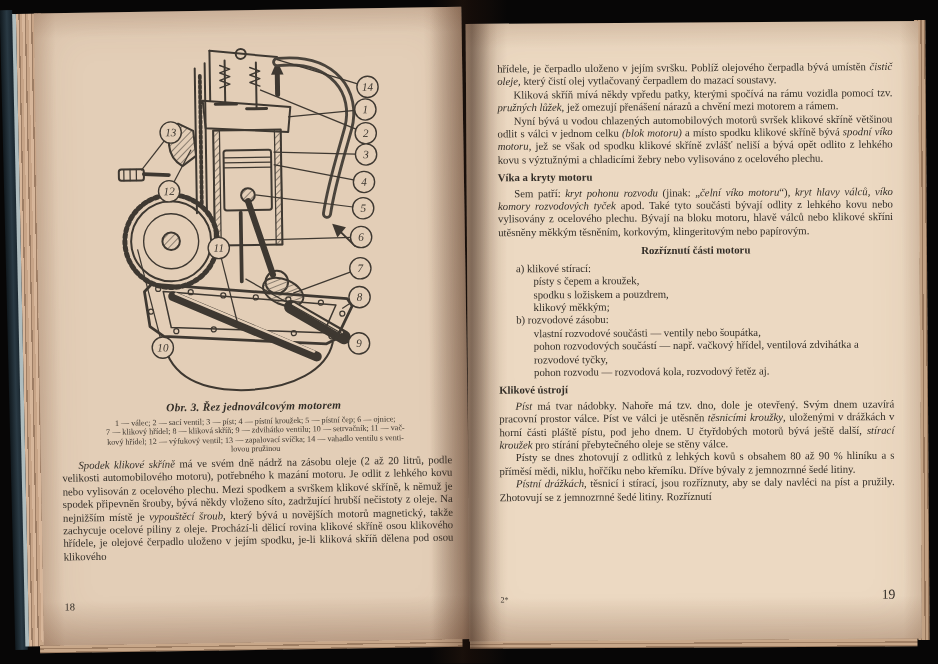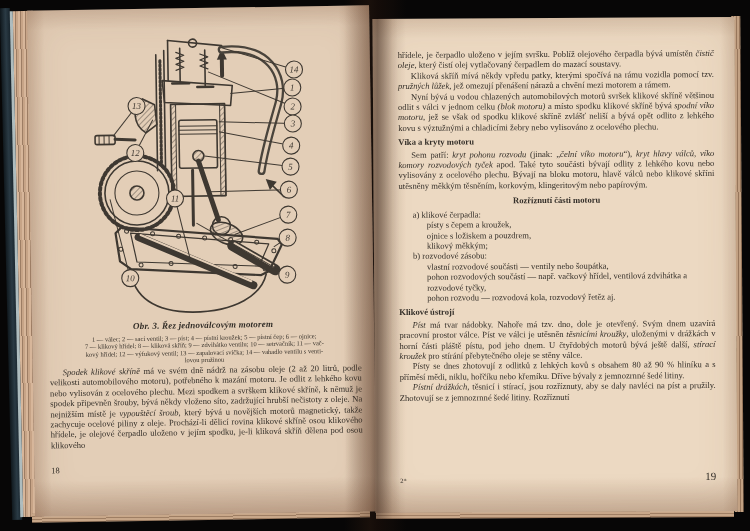--- a/index.html
+++ b/index.html
@@ -73,21 +73,21 @@
   }
   .legend{
     position:absolute;left:10px;right:8px;top:326px;
     font-size:6.5px;line-height:7.4px;text-align:center;color:#3b352e;
   }
   .body-text{
     position:absolute;font-size:8.6px;line-height:10.4px;text-align:justify;
   }
   .page-left .body-text{left:17px;right:13px;top:357px;}
   .pagenum{position:absolute;font-size:8.5px;}
-  .pagenum-left{left:17px;top:455px;}
+  .pagenum-left{left:17px;top:470px;}
   
   .page-right .body-text{left:25px;right:21px;top:31px;}
   .footer-row{
     position:absolute;left:25px;right:21px;top:453px;
     display:flex;justify-content:space-between;align-items:flex-end;
   }
   .footer-mark{font-size:6.5px;}
   .pagenum-right{font-size:11px;}
   
   .para{text-indent:13px;}
@@ -254,23 +254,23 @@
 </div>
 
 <div class="page page-right">
   <div class="body-text">
       <div class="para noind"><span>hřídele, je čerpadlo uloženo v jejím svršku. Poblíž olejového čerpadla bývá umístěn </span><span class="it">čistič oleje</span><span>, který čistí olej vytlačovaný čerpadlem do mazací soustavy.</span></div>
       <div class="para"><span>Kliková skříň mívá někdy vpředu patky, kterými spočívá na rámu vozidla pomocí tzv. </span><span class="it">pružných lůžek</span><span>, jež omezují přenášení nárazů a chvění mezi motorem a rámem.</span></div>
       <div class="para"><span>Nyní bývá u vodou chlazených automobilových motorů svršek klikové skříně většinou odlit s válci v jednom celku </span><span class="it">(blok motoru)</span><span> a místo spodku klikové skříně bývá </span><span class="it">spodní víko motoru</span><span>, jež se však od spodku klikové skříně zvlášť neliší a bývá opět odlito z lehkého kovu s výztužnými a chladicími žebry nebo vylisováno z ocelového plechu.</span></div>
       <div class="h-left"><span>Víka a kryty motoru</span></div>
       <div class="para"><span>Sem patří: </span><span class="it">kryt pohonu rozvodu</span><span> (jinak: „</span><span class="it">čelní víko motoru</span><span>“), </span><span class="it">kryt hlavy válců, víko komory rozvodových tyček</span><span> apod. Také tyto součásti bývají odlity z lehkého kovu nebo vylisovány z ocelového plechu. Bývají na bloku motoru, hlavě válců nebo klikové skříni utěsněny měkkým těsněním, korkovým, klingeritovým nebo papírovým.</span></div>
       <div class="h-center"><span>Rozříznutí části motoru</span></div>
-      <div class="ln"><span>a) klikové čerpadla:</span></div>
+      <div class="ln"><span>a) klikové stírací:</span></div>
       <div class="ln ind2"><span>písty s čepem a kroužek,</span></div>
-      <div class="ln ind2"><span>ojnice s ložiskem a pouzdrem,</span></div>
+      <div class="ln ind2"><span>spodku s ložiskem a pouzdrem,</span></div>
       <div class="ln ind2"><span>klikový měkkým;</span></div>
       <div class="ln"><span>b) rozvodové zásobu:</span></div>
       <div class="ln ind2"><span>vlastní rozvodové součásti — ventily nebo šoupátka,</span></div>
       <div class="ln ind2"><span>pohon rozvodových součástí — např. vačkový hřídel, ventilová zdvihátka a rozvodové tyčky,</span></div>
       <div class="ln ind2"><span>pohon rozvodu — rozvodová kola, rozvodový řetěz aj.</span></div>
       <div class="h-left"><span>Klikové ústrojí</span></div>
       <div class="para"><span class="it">Píst</span><span> má tvar nádobky. Nahoře má tzv. dno, dole je otevřený. Svým dnem uzavírá pracovní prostor válce. Píst ve válci je utěsněn </span><span class="it">těsnicími kroužky</span><span>, uloženými v drážkách v horní části pláště pístu, pod jeho dnem. U čtyřdobých motorů bývá ještě další, </span><span class="it">stírací kroužek</span><span> pro stírání přebytečného oleje se stěny válce.</span></div>
       <div class="para"><span>Písty se dnes zhotovují z odlitků z lehkých kovů s obsahem 80 až 90 % hliníku a s příměsí mědi, niklu, hořčíku nebo křemíku. Dříve bývaly z jemnozrnné šedé litiny.</span></div>
       <div class="para"><span class="it">Pístní drážkách</span><span>, těsnicí i stírací, jsou rozříznuty, aby se daly navléci na píst a pružily. Zhotovují se z jemnozrnné šedé litiny. Rozříznutí</span></div>
     </div>

